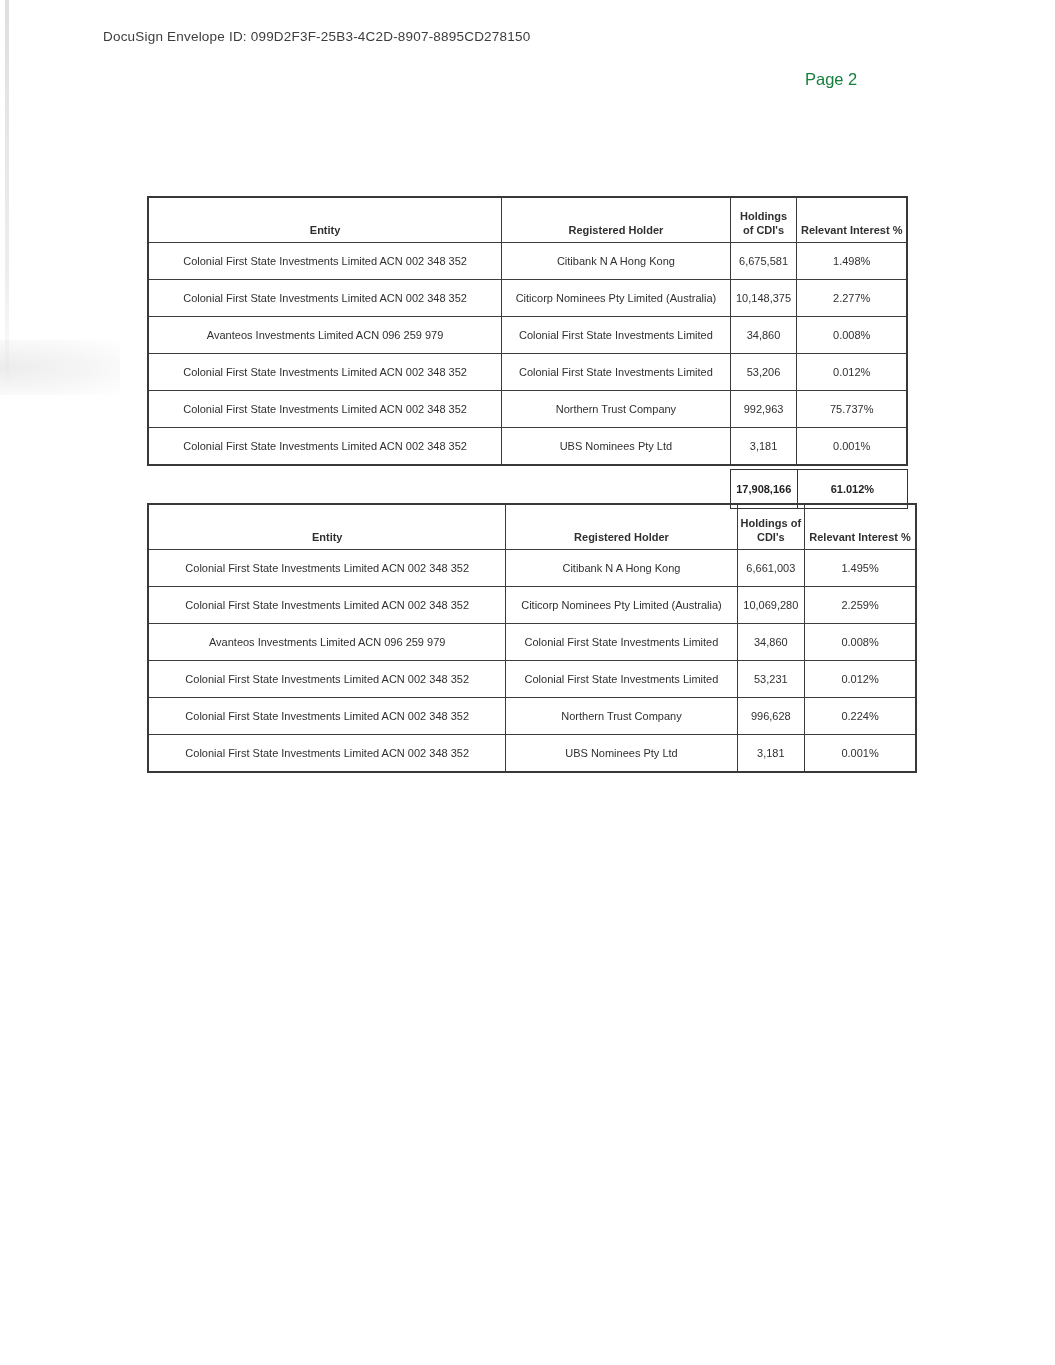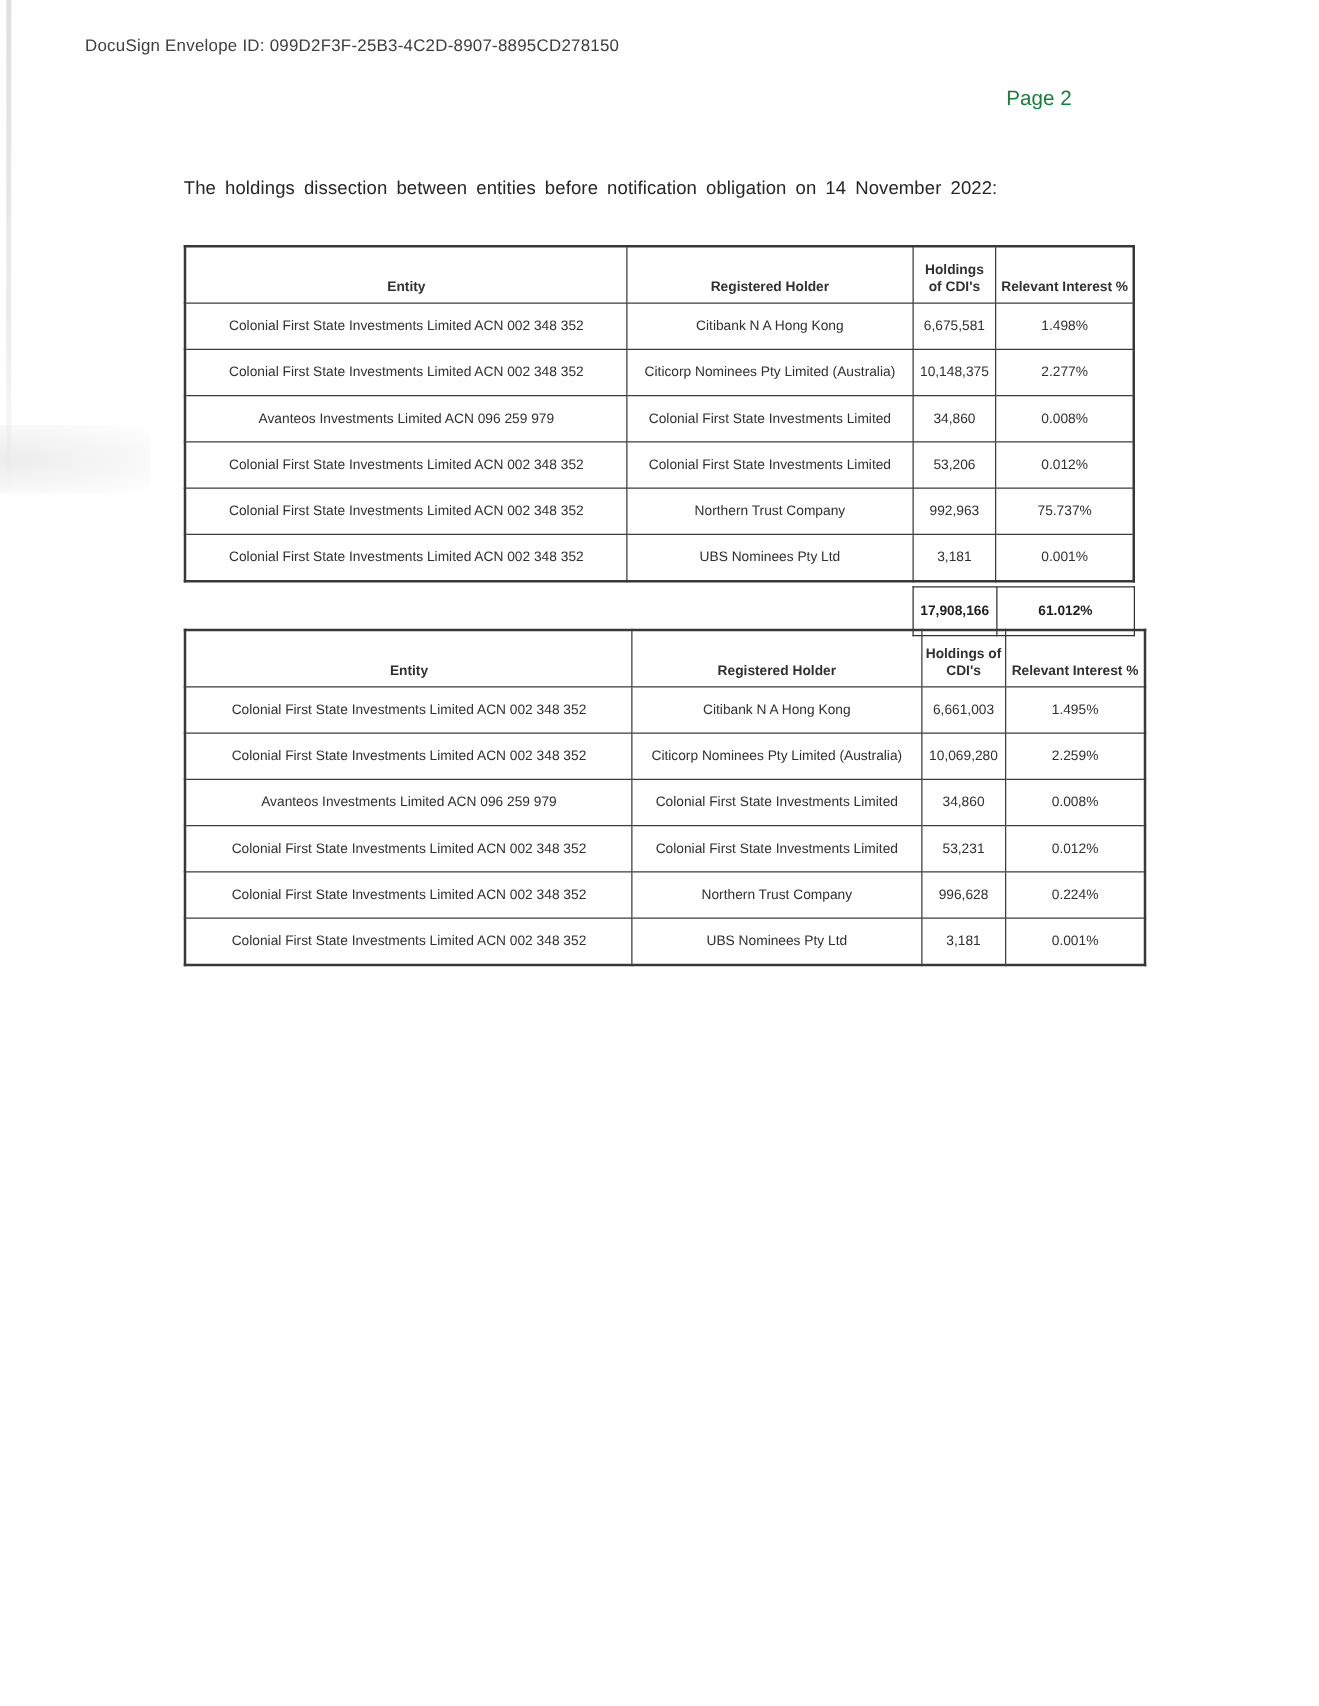--- a/index.html
+++ b/index.html
@@ -24,21 +24,21 @@
   }
   .scan-smear {
     position: absolute;
     left: 0; top: 340px;
     width: 120px; height: 55px;
     background: radial-gradient(ellipse at left center, rgba(200,200,200,0.35), rgba(255,255,255,0));
   }
 
   .envelope-line {
     position: absolute;
-    left: 68px; top: 29px;
+    left: 103px; top: 29px;
     font-size: 13.5px;
     color: #3d3d3d;
     letter-spacing: 0.2px;
   }
 
   .page-label {
     position: absolute;
     left: 805px; top: 70px;
     font-size: 16.5px;
     color: #15803d;
@@ -113,21 +113,20 @@
 
 <div class="page">
 
   <div class="scan-strip"></div>
   <div class="scan-smear"></div>
 
   <div class="envelope-line">DocuSign Envelope ID: 099D2F3F-25B3-4C2D-8907-8895CD278150</div>
 
   <div class="page-label">Page 2</div>
 
-  <div class="intro intro-1">The holdings dissection between entities before notification obligation on 14 November 2022:</div>
 
   <div class="table-wrap table-wrap-1">
     <table class="holdings-table">
       <colgroup>
         <col class="c-entity">
           <col class="c-holder">
           <col class="c-holdings">
           <col class="c-interest">
       </colgroup>
       <tbody>

